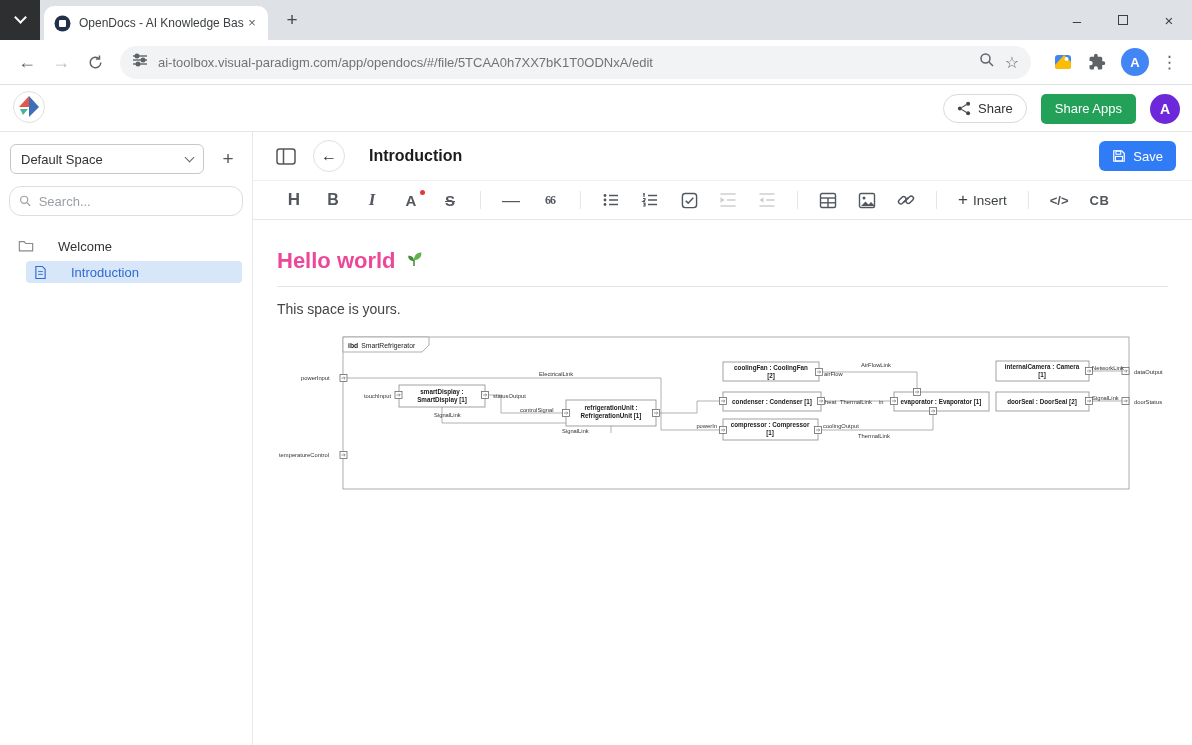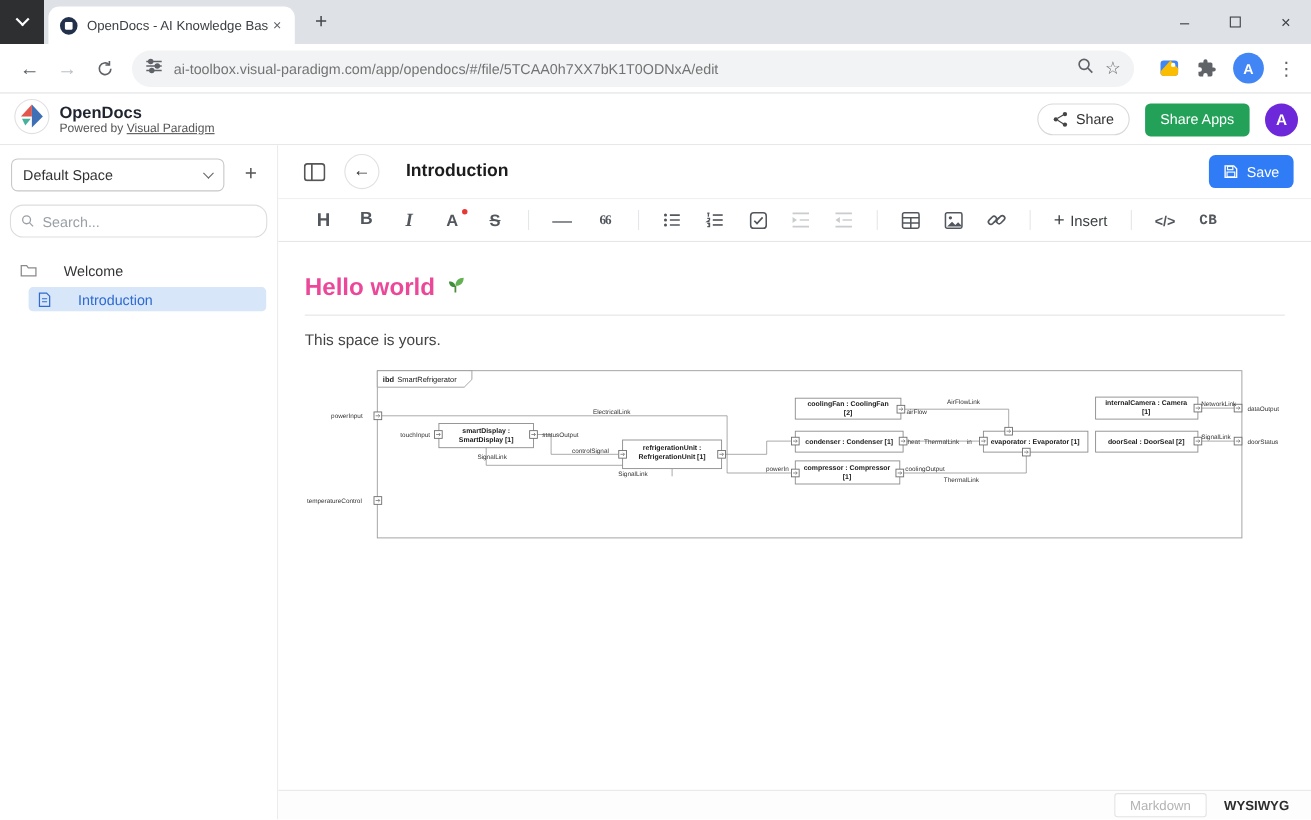--- a/index.html
+++ b/index.html
@@ -70,21 +70,21 @@
   .fI { font-family:"Liberation Serif",serif; font-style:italic; font-size:17px; font-weight:600; }
   .fA { font-size:15px; font-weight:700; position:relative; }
   .fA .dot { position:absolute; top:-2px; right:-5px; width:5px; height:5px; border-radius:50%; background:#e53935; }
   .fS { font-size:15px; font-weight:600; text-decoration:line-through; }
   .fHR { font-size:18px; color:#52575d; }
   .fQ { font-family:"Liberation Serif",serif; font-weight:700; font-size:12px; letter-spacing:-1px; }
   .fsep { width:1px; height:18px; background:#e4e6e8; }
   .finsert { display:flex; align-items:center; gap:5px; font-size:13.5px; color:#3c4043; cursor:pointer; }
   .finsert .plus { font-size:17px; line-height:14px; }
   .fcode { font-size:13px; font-weight:600; }
-  .fcb { font-size:13px; font-weight:700; letter-spacing:0.5px;font-family:Liberation Mono, monospace; }
+  .fcb { font-size:13px; font-weight:700; letter-spacing:0.5px; }
   .disabledicon { opacity:0.45; }
 
   .docarea { height:498px; padding:0 24px; overflow:hidden; }
   .docheading { margin-top:28px; font-size:22px; font-weight:700; color:#ec4899; display:flex; align-items:center; gap:8px; }
   .dochr { border:0; border-top:1px solid #e4e4e4; margin:12px 0 14px 0; }
   .docpara { font-size:14px; color:#444; margin-top:6px; }
   .diagwrap { margin-top:18px; cursor:pointer; }
 
   .edfooter { height:27px; border-top:1px solid #e8e8e8; background:#fdfdfd; display:flex; align-items:center; justify-content:flex-end; gap:10px; padding-right:14px; }
   .mdbtn { font-size:12px; color:#b3b3b3; border:1px solid #e3e3e3; border-radius:3px; background:#fff; padding:3px 13px; cursor:pointer; }
@@ -175,27 +175,20 @@
 <div class="appheader">
   <div class="brand">
     <span>
       <svg width="34" height="34" viewBox="0 0 34 34">
           <circle cx="17" cy="17" r="15.5" fill="#fff" stroke="#e0e0e0"></circle>
           <path d="M17 6 L7 17 H17 Z" fill="#e2574c"></path>
           <path d="M17 6 L27 17 L17 27 Z" fill="#3f6fb5"></path>
           <path d="M8 19 H16 L11 25 Z" fill="#46b29d"></path>
         </svg>
     </span>
-    <div class="brandtext">
-      <div class="appname">OpenDocs</div>
-      <div class="powered">
-        <span>Powered by</span>
-        <a>Visual Paradigm</a>
-      </div>
-    </div>
   </div>
   <div class="hspacer"></div>
   <div class="sharebtn">
     <svg width="14" height="15" viewBox="0 0 17 18">
         <g fill="#444">
           <circle cx="3.5" cy="9" r="2.4"></circle>
           <circle cx="13.5" cy="3.2" r="2.4"></circle>
           <circle cx="13.5" cy="14.8" r="2.4"></circle>
         </g>
         <g stroke="#444" stroke-width="1.3">
@@ -484,18 +477,14 @@
           <text class="lbl" x="581" y="103">ThermalLink</text>
           <text class="lbl" x="815" y="34.5">NetworkLink</text>
           <text class="lbl" x="857" y="38.5">dataOutput</text>
           <text class="lbl" x="815" y="64.5">SignalLink</text>
           <text class="lbl" x="857" y="68.8">doorStatus</text>
         </g>
       </svg>
     </div>
   </div>
 
-  <div class="edfooter">
-    <span class="mdbtn">Markdown</span>
-    <span class="wysbtn">WYSIWYG</span>
-  </div>
 
 </div>
 
 </body></html>

